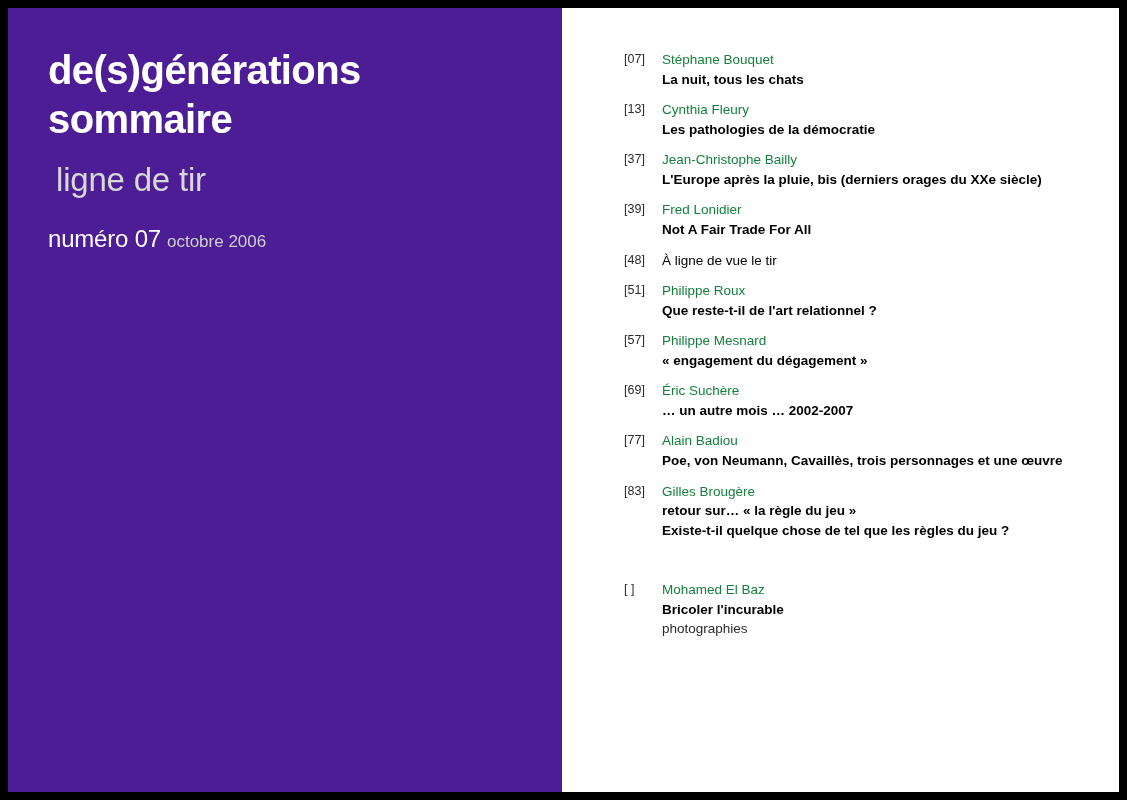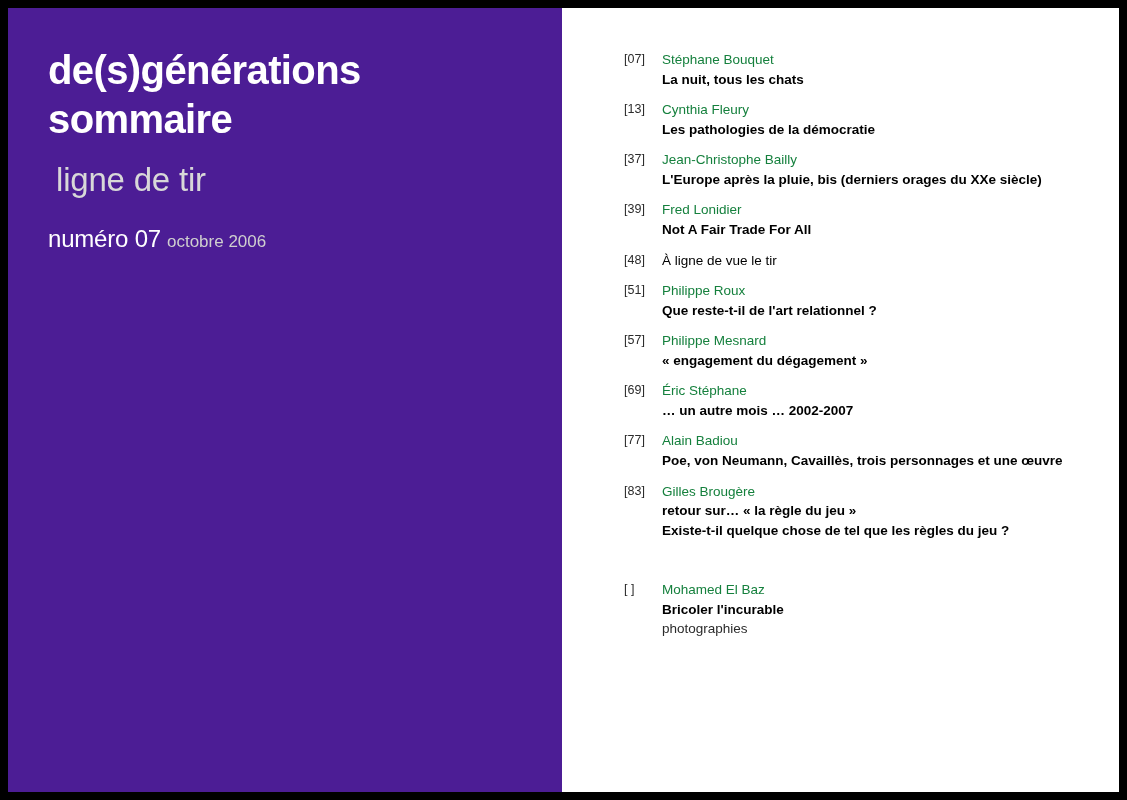--- a/index.html
+++ b/index.html
@@ -196,21 +196,21 @@
         <div class="toc-page">[57]</div>
         <div class="toc-body">
           <div class="toc-author">Philippe Mesnard</div>
           <div class="toc-title">« engagement du dégagement »</div>
         </div>
       </div>
 
       <div class="toc-entry">
         <div class="toc-page">[69]</div>
         <div class="toc-body">
-          <div class="toc-author">Éric Stéphane</div>
+          <div class="toc-author">Éric Suchère</div>
           <div class="toc-title">… un autre mois … 2002-2007</div>
         </div>
       </div>
 
       <div class="toc-entry">
         <div class="toc-page">[77]</div>
         <div class="toc-body">
           <div class="toc-author">Alain Badiou</div>
           <div class="toc-title">Poe, von Neumann, Cavaillès, trois personnages et une œuvre</div>
         </div>

